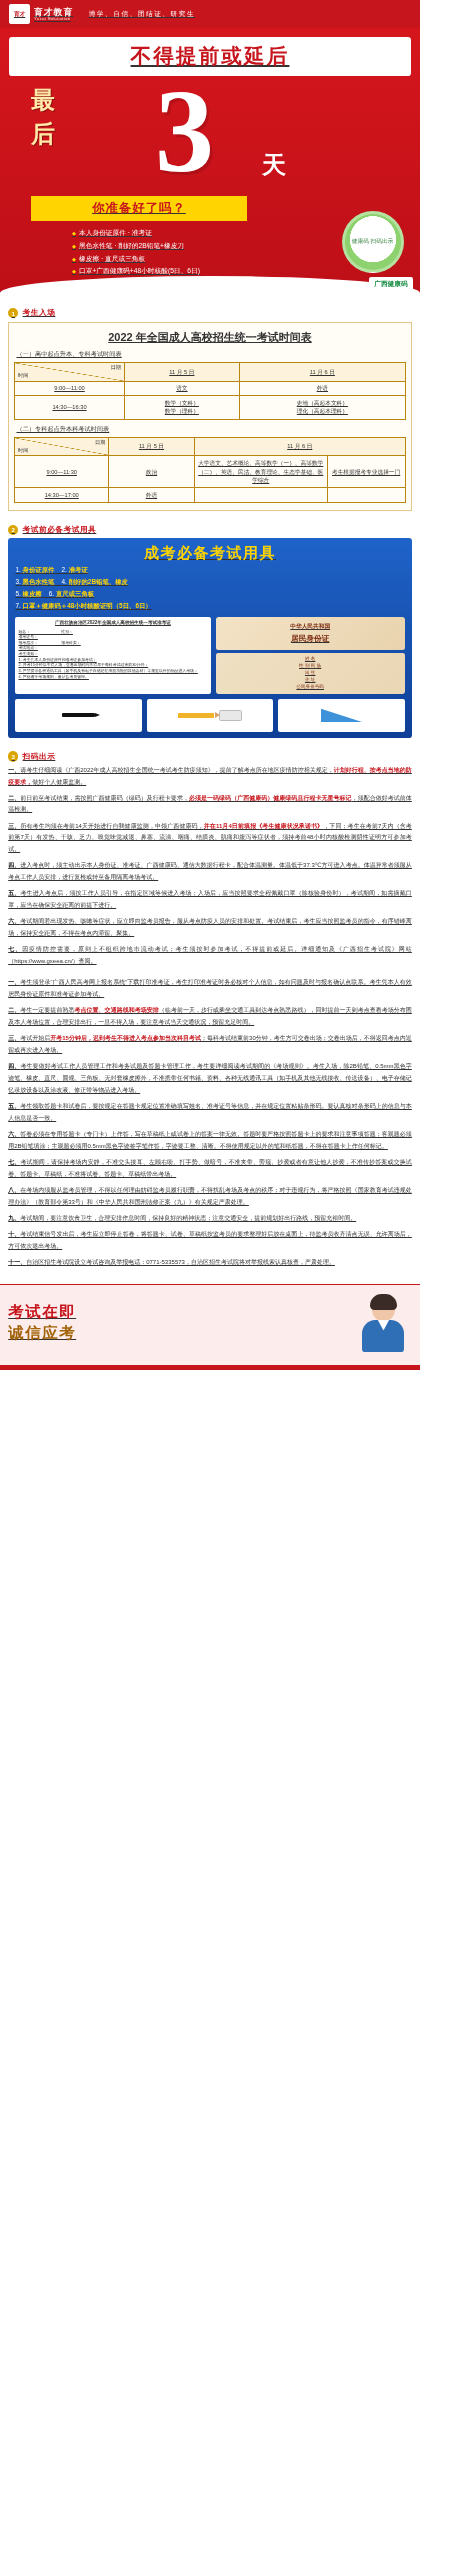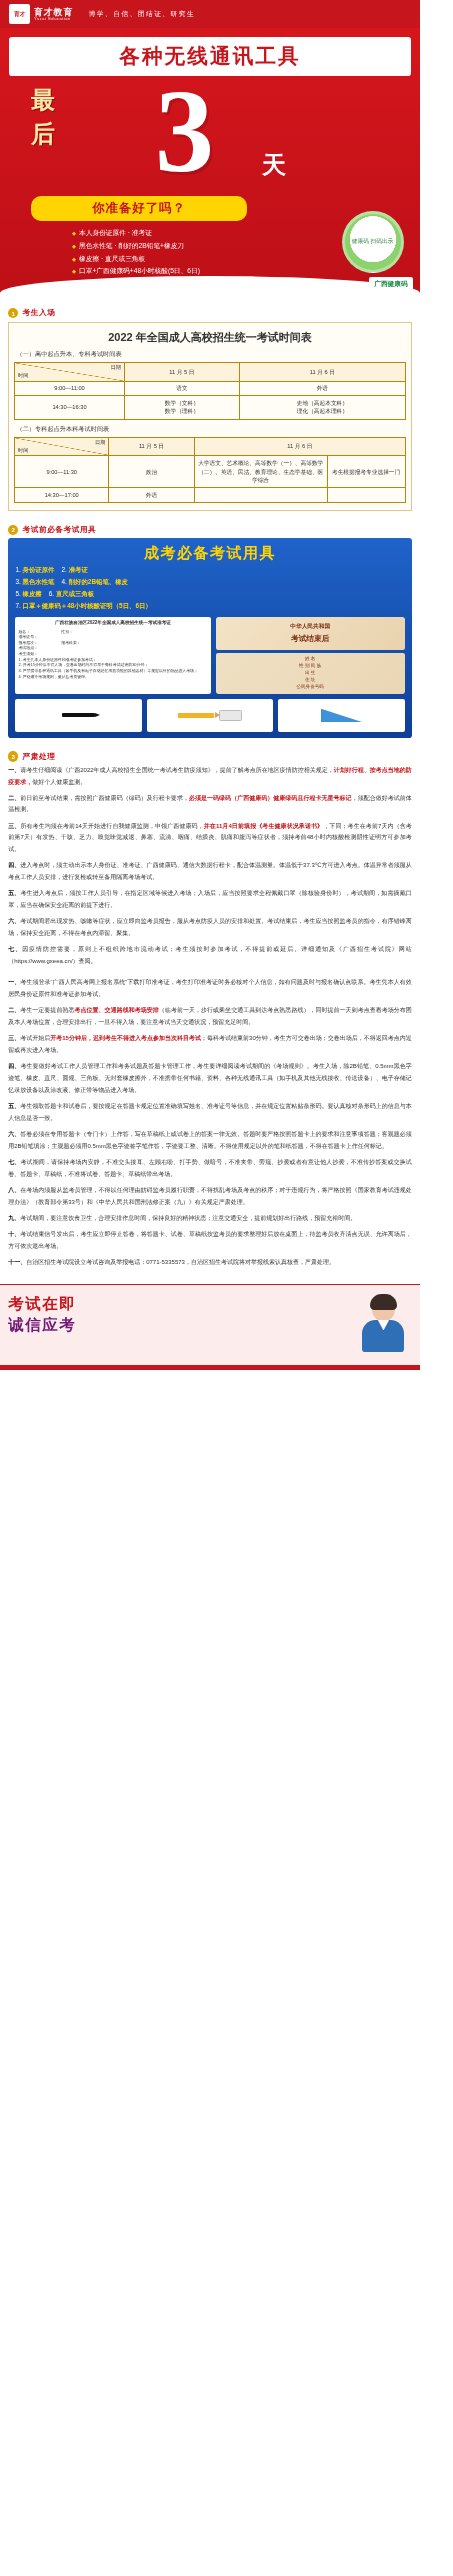--- a/index.html
+++ b/index.html
@@ -3,21 +3,21 @@
 <meta charset="utf-8">
 <style>
   * { box-sizing: border-box; }
   html, body { margin: 0; padding: 0; }
   body {
     width: 453px;
     font-family: "Liberation Sans", "DejaVu Sans", sans-serif;
     background: #ffffff;
     color: #333;
   }
-  .page { width: 420px; position: relative; background:#fff; }
+  .page { width: 420px; position: relative; background:#fff;text-decoration:underline; }
 
   
   .topbar {
     background: #c6151c;
     height: 28px;
     display: flex;
     align-items: center;
     padding: 0 9.3px;
     position: relative;
   }
@@ -78,21 +78,21 @@
     text-shadow: 2.6px 2.6px 0 rgba(0,0,0,.12);
   }
   .cd-tian {
     position:absolute; left:262px; top:71px;
     font-size:24px; color:#fff; font-weight:bold;
     font-family:"Liberation Serif","DejaVu Serif",serif;
   }
   .hero-band2 {
     margin: 0 31px 0 31px;
     background:#ffd400;
-    border-radius:10px;
+    border-radius:0;
     text-align:center;
     padding:4.1px 0;
     width: 216px;
   }
   .hero-band2 .t { font-size:12.4px; font-weight:bold; color:#c6151c; letter-spacing:1px; }
   .checklist {
     margin: 6.2px 0 0 32px;
     color:#fff; font-size:6.7px; line-height:1.9;
     width: 216px;
   }
@@ -200,28 +200,28 @@
   .para { font-size:6px; line-height:1.95; color:#333; margin:0 0 4.6px 0; text-align:justify; }
   .para .r { color:#c6151c; font-weight:bold; }
   .para .idx { font-weight:bold; color:#111; }
 
   
   .footer {
     margin-top:5.2px;
     background:#fdecec;
     border-top:1.5px solid #c6151c;
     padding:9.3px 8.2px 13.4px 8.2px;
-    display:flex; align-items:flex-start; justify-content:space-between;gap:40px;
+    display:flex; align-items:center; justify-content:space-between;gap:40px;
   }
   .footer-text .l1 {
     font-size:15.5px; font-weight:bold; color:#c6151c; letter-spacing:1.5px;
     font-family:"Liberation Serif","DejaVu Serif",serif;
   }
   .footer-text .l2 {
-    font-size:15.5px; font-weight:bold; color:#701a75; letter-spacing:1.5px;
+    font-size:15.5px; font-weight:bold; color:#a16207; letter-spacing:1.5px;
     font-family:"Liberation Serif","DejaVu Serif",serif;
   }
   .footer-person {
     width:57px; height:57px; position:relative;
   }
   .fp-head { position:absolute; left:17px; top:3.1px; width:23px; height:24px; background:#f0c6a8; border-radius:50% 50% 45% 45%; }
   .fp-hair { position:absolute; left:15px; top:0px; width:27px; height:15.5px; background:#3b2b26; border-radius:13.4px 13.4px 5.2px 5.2px;}
   .fp-body { position:absolute; left:7.2px; top:26px; width:42px; height:32px; background:#2f6fb5; border-radius:13.4px 13.4px 3.1px 3.1px;}
   .fp-collar{ position:absolute; left:23px; top:26px; width:11.3px; height:10.3px; background:#fff; clip-path:polygon(50% 100%,0 0,100% 0);}
   .footer-bottom {
@@ -239,21 +239,21 @@
       <div class="logo-text">
         <div class="cn">育才教育</div>
         <div class="en">Yucai Education</div>
       </div>
     </div>
     <div class="top-slogan">博学、自信、团结证、研究生</div>
   </div>
 
   <div class="hero">
     <div class="hero-title-band">
-      <div class="t">各种无线通讯工具</div>
+      <div class="t">不得提前或延后</div>
     </div>
 
     <div class="countdown">
       <div class="cd-zui">最</div>
       <div class="cd-hou">后</div>
       <div class="cd-num">3</div>
       <div class="cd-tian">天</div>
     </div>
 
     <div class="hero-band2">
@@ -388,21 +388,21 @@
 考试地点：
 考生须知：
 1. 考生凭本人身份证原件和准考证参加考试；
 2. 开考15分钟后不得入场，交卷出场时间不得早于每科考试结束前30分钟；
 3. 严禁携带各种通讯工具（如手机及有电子存储记忆录放功能的其他器材）等规定以外的物品进入考场；
 4. 严格遵守考场规则，服从监考员管理。</div>
         </div>
         <div class="idcard">
           <div class="face">
             <div style="font-size:5.7px;font-weight:bold;">中华人民共和国</div>
-            <div style="font-size:7.7px;font-weight:bold;margin-top:2.1px;">考试结束后</div>
+            <div style="font-size:7.7px;font-weight:bold;margin-top:2.1px;">居民身份证</div>
           </div>
           <div class="face b">
             <div>姓  名</div>
             <div>性  别   民  族</div>
             <div>出  生</div>
             <div>住  址</div>
             <div>公民身份号码</div>
           </div>
         </div>
       </div>
@@ -417,21 +417,21 @@
         </div>
         <div class="tool">
           <span class="ruler"></span>
         </div>
       </div>
     </div>
   </div>
 
   <div class="sec-head">
     <div class="sec-num">3</div>
-    <div class="sec-title">严肃处理</div>
+    <div class="sec-title">扫码出示</div>
   </div>
 
   <div class="body-pad">
     <p class="para">
       <span class="idx">一、</span><span>请考生仔细阅读《广西2022年成人高校招生全国统一考试考生防疫须知》，提前了解考点所在地区疫情防控相关规定，</span><span class="r">计划好行程、按考点当地的防疫要求，</span><span>做好个人健康监测。</span>
     </p>
     <p class="para">
       <span class="idx">二、</span><span>前日前至考试结束，需按照广西健康码（绿码）及行程卡要求，</span><span class="r">必须是一码绿码（广西健康码）健康绿码且行程卡无星号标记</span><span>，须配合做好考试前体温检测。</span>
     </p>
     <p class="para">

